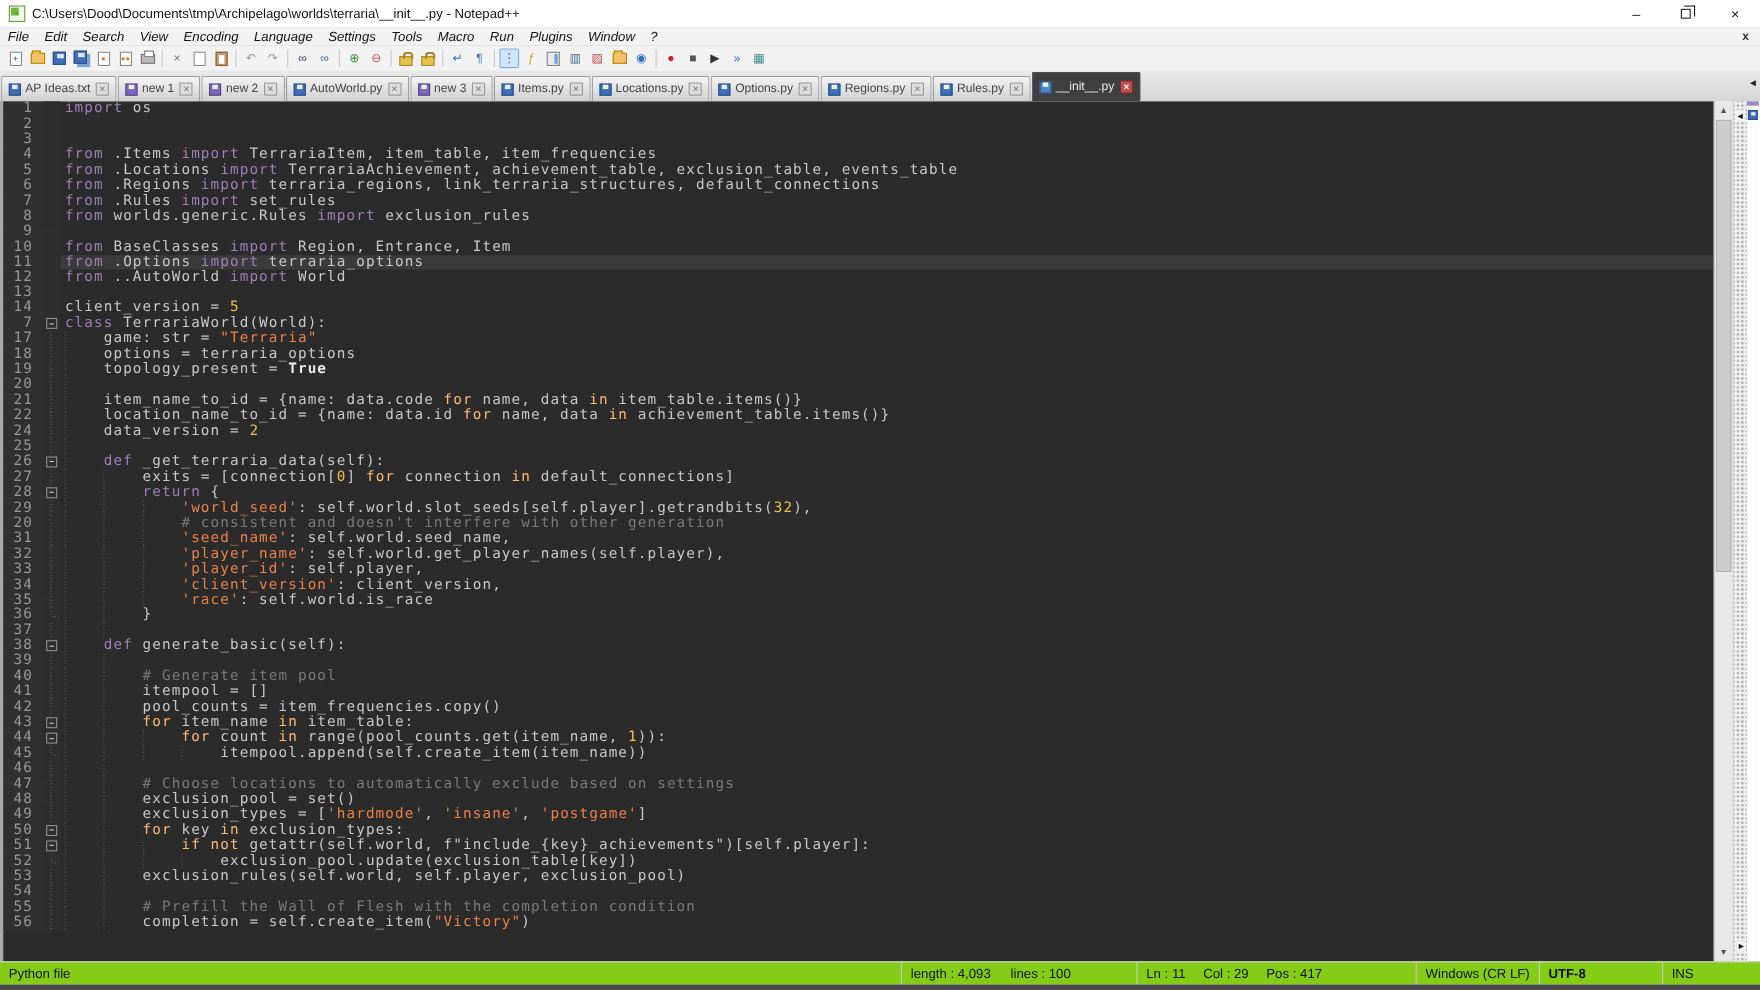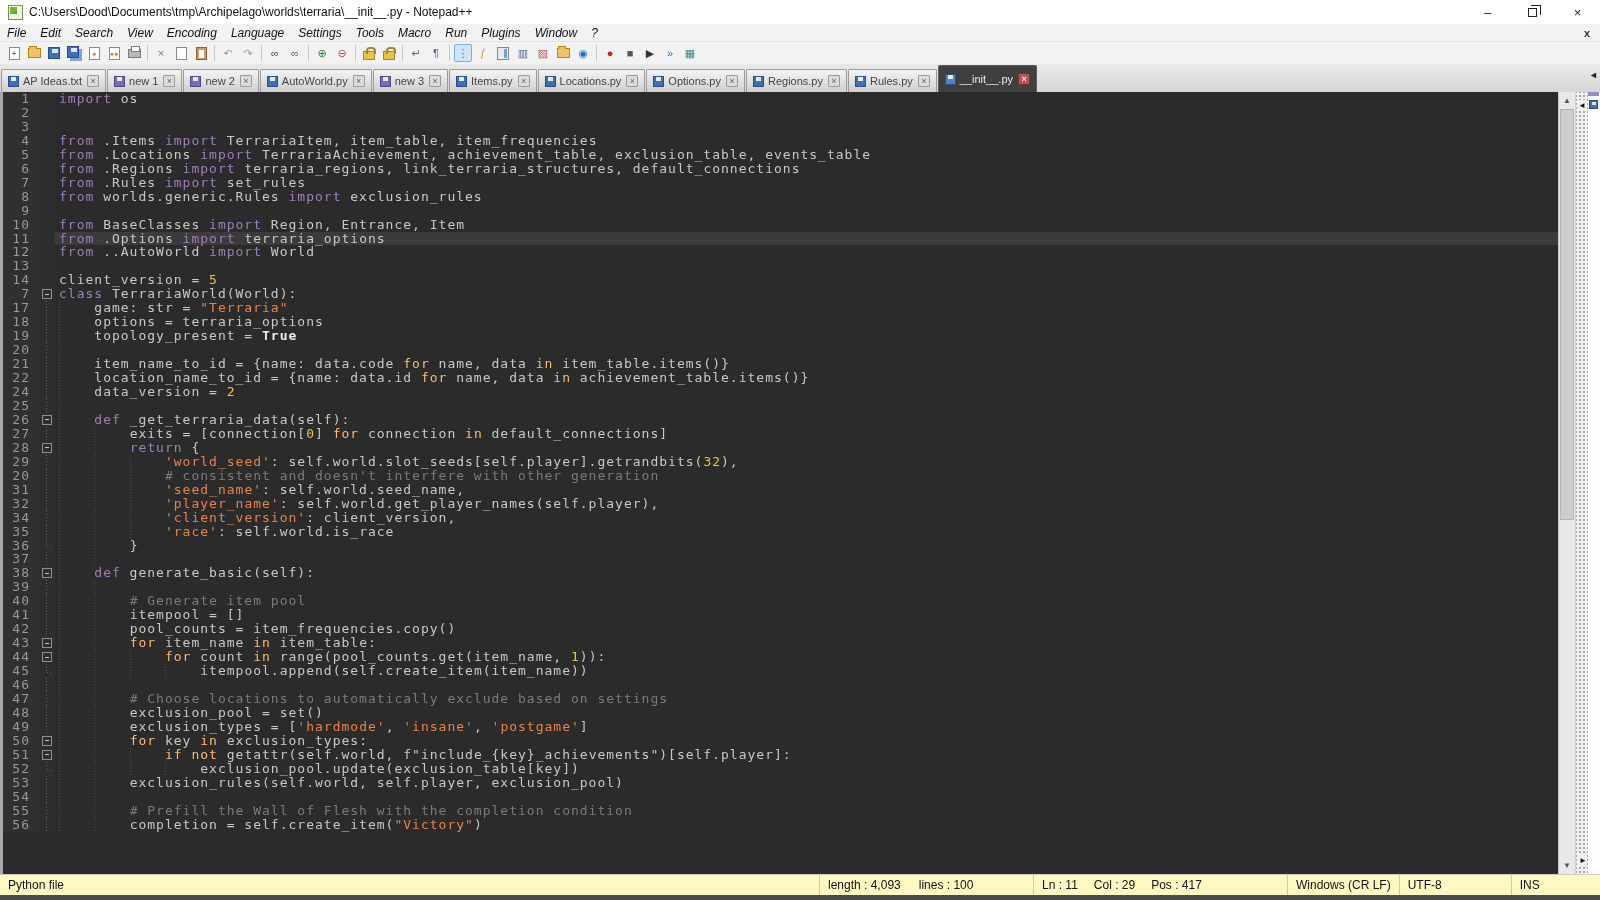--- a/index.html
+++ b/index.html
@@ -112,28 +112,28 @@
                     background:#f0f0f0; padding:1px 0; }
   .grip-bottom-arrow { position:absolute; bottom:8px; left:3px; font-size:8px; color:#111;
                        background:#f0f0f0; padding:1px 0; }
   .side-fragment { width:11px; background:#fdfdfd; border-top:4px solid #9b8ac4; display:flex;
                    justify-content:center; }
   .side-fragment .mini-floppy { width:9px; height:9px; margin-top:4px; background:#3f6fb5;
                                 border:1px solid #2a4f8a; position:relative; }
   .side-fragment .mini-floppy::after { content:""; position:absolute; top:1px; left:2px; width:4px; height:3px; background:#dce8f8; }
 
   
-  .statusbar { height:21px; flex:0 0 21px; background:#fef9c3; border-top:1px solid #cdcdcd;
+  .statusbar { height:21px; flex:0 0 21px; background:#84cc16; border-top:1px solid #cdcdcd;
                display:flex; font-size:12px; color:#111; align-items:stretch; }
   .sb-cell { display:flex; align-items:center; padding:0 8px; border-right:1px solid #c8c8c8; white-space:nowrap; }
   .sb-doc { flex:0 0 820px; }
   .sb-len { flex:0 0 214px; gap:18px; }
   .sb-pos { flex:0 0 254px; gap:16px; }
   .sb-eol { flex:0 0 110px; }
-  .sb-enc { flex:0 0 112px; }
+  .sb-enc { flex:0 0 112px;font-weight:bold; }
   .sb-ins { flex:1; border-right:none; }
   .bottom-strip { height:5px; flex:0 0 5px; background:#4b4b4b; }
 </style>
 </head>
 <body>
 
 <div class="window">
 
   <div class="titlebar">
     <span class="appicon"></span>
@@ -373,20 +373,21 @@
         <div class="line"><span class="ln">22</span><span class="fold f-l"></span><span class="codearea"><span class="ind">    </span><span class="tk-t">location_name_to_id = {name: data.id </span><span class="tk-k2">for</span><span class="tk-t"> name, data </span><span class="tk-k2">in</span><span class="tk-t"> achievement_table.items()}</span></span></div>
         <div class="line"><span class="ln">24</span><span class="fold f-l"></span><span class="codearea"><span class="ind">    </span><span class="tk-t">data_version = </span><span class="tk-n">2</span></span></div>
         <div class="line"><span class="ln">25</span><span class="fold f-l"></span><span class="codearea"><span class="ind">    </span></span></div>
         <div class="line"><span class="ln">26</span><span class="fold f-s"></span><span class="codearea"><span class="ind">    </span><span class="tk-k">def</span><span class="tk-t"> _get_terraria_data(self):</span></span></div>
         <div class="line"><span class="ln">27</span><span class="fold f-l"></span><span class="codearea"><span class="ind">    </span><span class="ind">    </span><span class="tk-t">exits = [connection[</span><span class="tk-n">0</span><span class="tk-t">] </span><span class="tk-k2">for</span><span class="tk-t"> connection </span><span class="tk-k2">in</span><span class="tk-t"> default_connections]</span></span></div>
         <div class="line"><span class="ln">28</span><span class="fold f-s"></span><span class="codearea"><span class="ind">    </span><span class="ind">    </span><span class="tk-k">return</span><span class="tk-t"> {</span></span></div>
         <div class="line"><span class="ln">29</span><span class="fold f-l"></span><span class="codearea"><span class="ind">    </span><span class="ind">    </span><span class="ind">    </span><span class="tk-s">'world_seed'</span><span class="tk-t">: self.world.slot_seeds[self.player].getrandbits(</span><span class="tk-n">32</span><span class="tk-t">),</span></span></div>
         <div class="line"><span class="ln">20</span><span class="fold f-l"></span><span class="codearea"><span class="ind">    </span><span class="ind">    </span><span class="ind">    </span><span class="tk-c"># consistent and doesn't interfere with other generation</span></span></div>
         <div class="line"><span class="ln">31</span><span class="fold f-l"></span><span class="codearea"><span class="ind">    </span><span class="ind">    </span><span class="ind">    </span><span class="tk-s">'seed_name'</span><span class="tk-t">: self.world.seed_name,</span></span></div>
         <div class="line"><span class="ln">32</span><span class="fold f-l"></span><span class="codearea"><span class="ind">    </span><span class="ind">    </span><span class="ind">    </span><span class="tk-s">'player_name'</span><span class="tk-t">: self.world.get_player_names(self.player),</span></span></div>
+        <div class="line"><span class="ln">33</span><span class="fold f-l"></span><span class="codearea"><span class="ind">    </span><span class="ind">    </span><span class="ind">    </span><span class="tk-s">'player_id'</span><span class="tk-t">: self.player,</span></span></div>
         <div class="line"><span class="ln">34</span><span class="fold f-l"></span><span class="codearea"><span class="ind">    </span><span class="ind">    </span><span class="ind">    </span><span class="tk-s">'client_version'</span><span class="tk-t">: client_version,</span></span></div>
         <div class="line"><span class="ln">35</span><span class="fold f-l"></span><span class="codearea"><span class="ind">    </span><span class="ind">    </span><span class="ind">    </span><span class="tk-s">'race'</span><span class="tk-t">: self.world.is_race</span></span></div>
         <div class="line"><span class="ln">36</span><span class="fold f-e"></span><span class="codearea"><span class="ind">    </span><span class="ind">    </span><span class="tk-t">}</span></span></div>
         <div class="line"><span class="ln">37</span><span class="fold f-l"></span><span class="codearea"><span class="ind">    </span><span class="ind">    </span></span></div>
         <div class="line"><span class="ln">38</span><span class="fold f-s"></span><span class="codearea"><span class="ind">    </span><span class="tk-k">def</span><span class="tk-t"> generate_basic(self):</span></span></div>
         <div class="line"><span class="ln">39</span><span class="fold f-l"></span><span class="codearea"><span class="ind">    </span><span class="ind">    </span></span></div>
         <div class="line"><span class="ln">40</span><span class="fold f-l"></span><span class="codearea"><span class="ind">    </span><span class="ind">    </span><span class="tk-c"># Generate item pool</span></span></div>
         <div class="line"><span class="ln">41</span><span class="fold f-l"></span><span class="codearea"><span class="ind">    </span><span class="ind">    </span><span class="tk-t">itempool = []</span></span></div>
         <div class="line"><span class="ln">42</span><span class="fold f-l"></span><span class="codearea"><span class="ind">    </span><span class="ind">    </span><span class="tk-t">pool_counts = item_frequencies.copy()</span></span></div>
         <div class="line"><span class="ln">43</span><span class="fold f-s"></span><span class="codearea"><span class="ind">    </span><span class="ind">    </span><span class="tk-k2">for</span><span class="tk-t"> item_name </span><span class="tk-k2">in</span><span class="tk-t"> item_table:</span></span></div>

